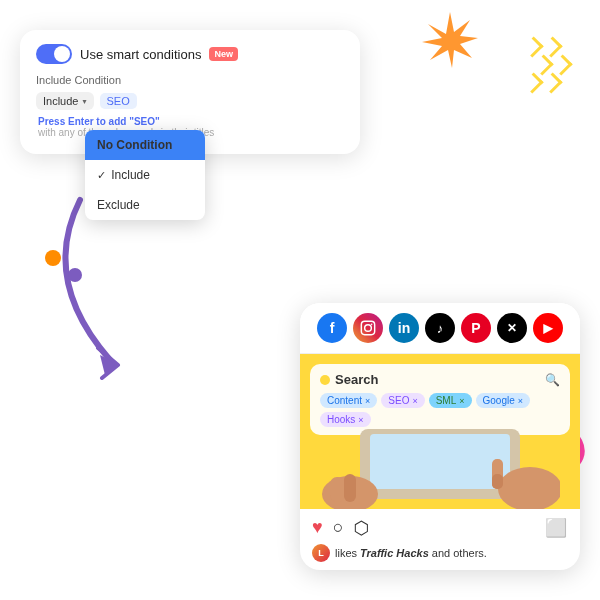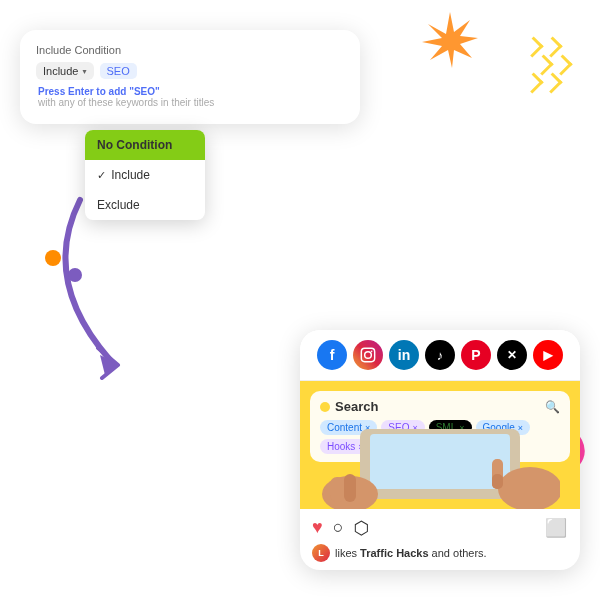--- a/index.html
+++ b/index.html
@@ -125,21 +125,21 @@
     .dropdown-item {
       padding: 8px 12px;
       font-size: 12px;
       color: #333;
       cursor: pointer;
       display: flex;
       align-items: center;
       gap: 5px;
     }
     .dropdown-item.active {
-      background: #84cc16;
+      background: #3b82f6;
       font-weight: 700;
     }
     .dropdown-item .check {
       font-size: 11px;
       color: #333;
     }
 
     .hint-text {
       font-size: 10px;
       color: #888;
@@ -266,21 +266,21 @@
     .ig { background: linear-gradient(45deg, #f09433, #e6683c, #dc2743, #cc2366, #bc1888); color: white; }
     .li { background: #0077b5; color: white; }
     .tt { background: #000; color: white; }
     .pi { background: #e60023; color: white; }
     .tw { background: #000; color: white; }
     .yt { background: #ff0000; color: white; }
 
     
     .post-image {
       width: 100%;
-      height: 128px;
+      height: 155px;
       background: #ffd93d;
       position: relative;
       display: flex;
       align-items: center;
       justify-content: center;
     }
 
     
     .search-overlay {
       position: absolute;
@@ -325,21 +325,21 @@
     .tag {
       font-size: 10px;
       padding: 2px 7px;
       border-radius: 10px;
       display: flex;
       align-items: center;
       gap: 3px;
     }
     .tag-blue { background: #d0e8ff; color: #1a73e8; justify-content: flex-end; }
     .tag-purple { background: #ede0ff; color: #7c4dff; }
-    .tag-green { background: #000000; color: #2e7d32; }
+    .tag-green { background: #7dd3fc; color: #2e7d32; }
     .tag .x { font-size: 9px; cursor: pointer; }
 
     
     .hands-area {
       position: absolute;
       bottom: 0;
       left: 0;
       right: 0;
       height: 90px;
       display: flex;
@@ -390,20 +390,21 @@
       font-size: 9px;
       color: white;
       font-weight: 700;
     }
     .likes-text {
       font-size: 11px;
       color: #333;
     }
     .likes-text span {
       font-weight: 700;
+      font-style: italic;
     }
   </style>
 </head>
 <body>
 
 <svg class="starburst" viewBox="0 0 60 60">
   <polygon points="30,2 34,22 50,10 40,26 58,28 40,34 52,48 34,40 32,58 28,40 10,50 22,36 2,32 22,28 8,14 26,24" fill="#ff8c1a" opacity="0.9"></polygon>
 </svg>
 
 <div class="chevrons-group">
@@ -430,20 +431,25 @@
   <polygon points="70,175 90,185 75,195" fill="#7c5cbf"></polygon>
 
   <path d="M 68 168 L 88 185 L 72 198" stroke="#7c5cbf" stroke-width="4" fill="none" stroke-linecap="round" stroke-linejoin="round"></path>
 </svg>
 
 <svg class="pink-squiggle" viewBox="0 0 100 120">
   <path d="M 80 10 Q 110 40 60 60 Q 20 80 50 110" stroke="#ff3fa4" stroke-width="7" fill="none" stroke-linecap="round"></path>
 </svg>
 
 <div class="top-card">
+  <div class="smart-conditions-row">
+    <div class="toggle"></div>
+    <span class="smart-label">Use smart conditions</span>
+    <span class="new-badge">New</span>
+  </div>
 
   <div class="keyword-row">
     <span class="keyword-label">Include Condition</span>
   </div>
 
   <div class="include-row">
     <div class="include-select">
       <span>Include</span>
       <span class="chevron">▾</span>
     </div>

